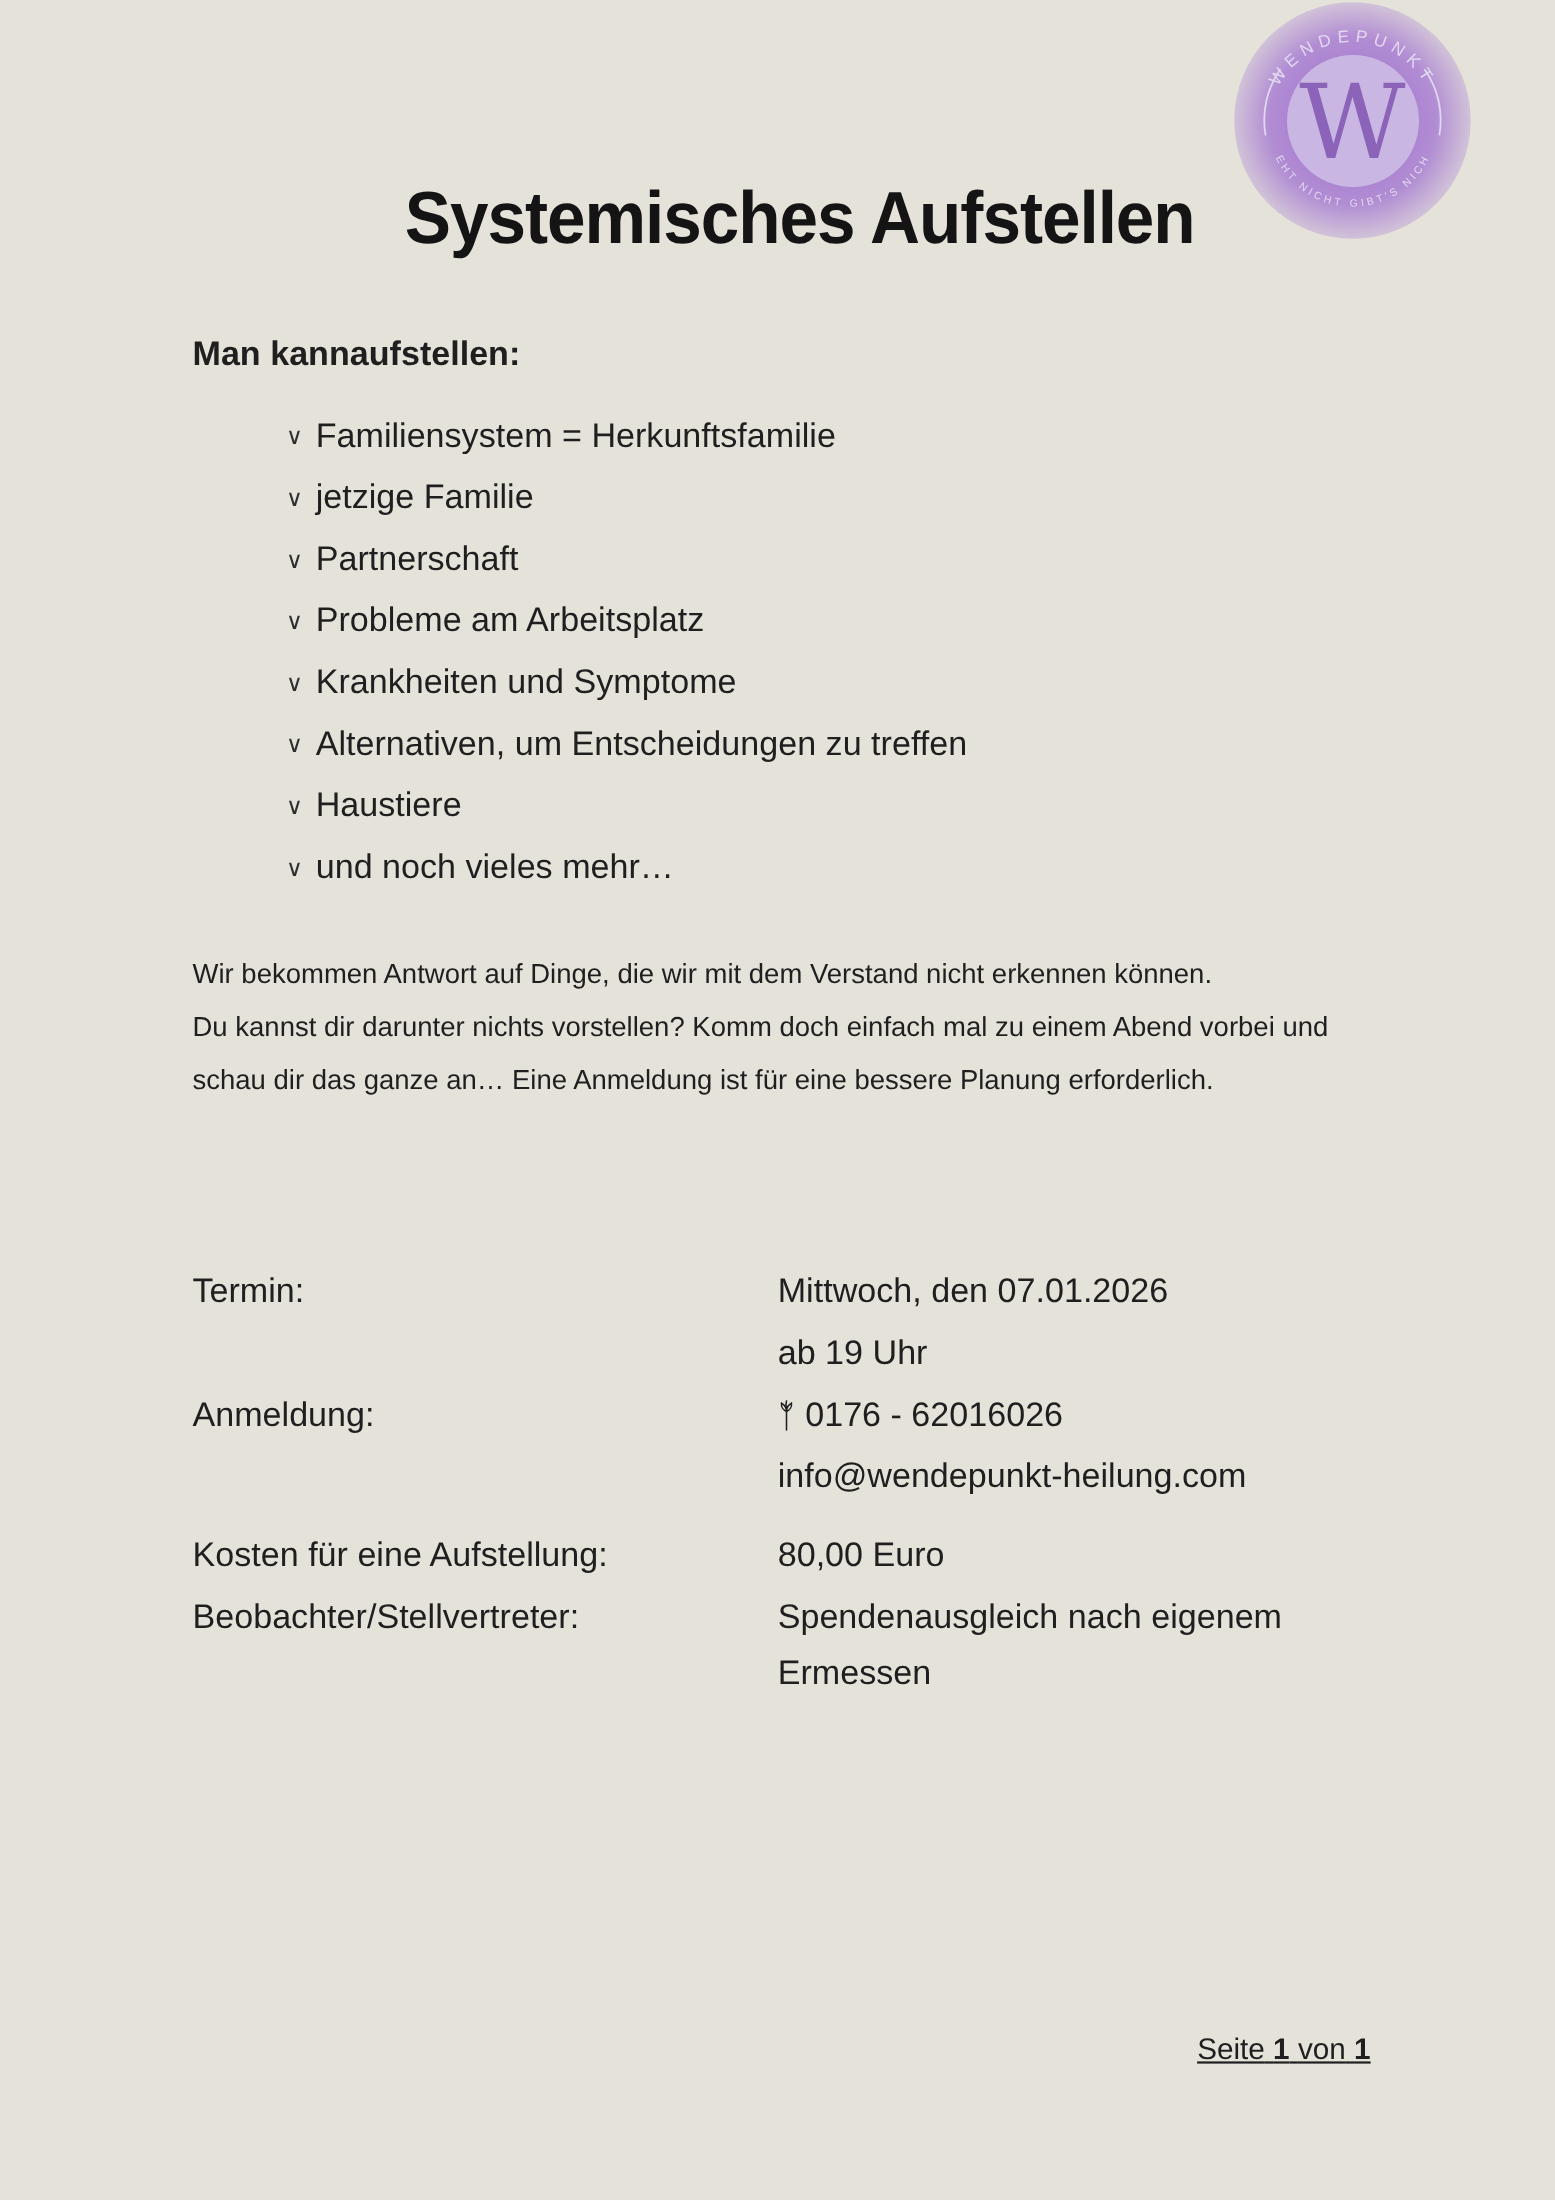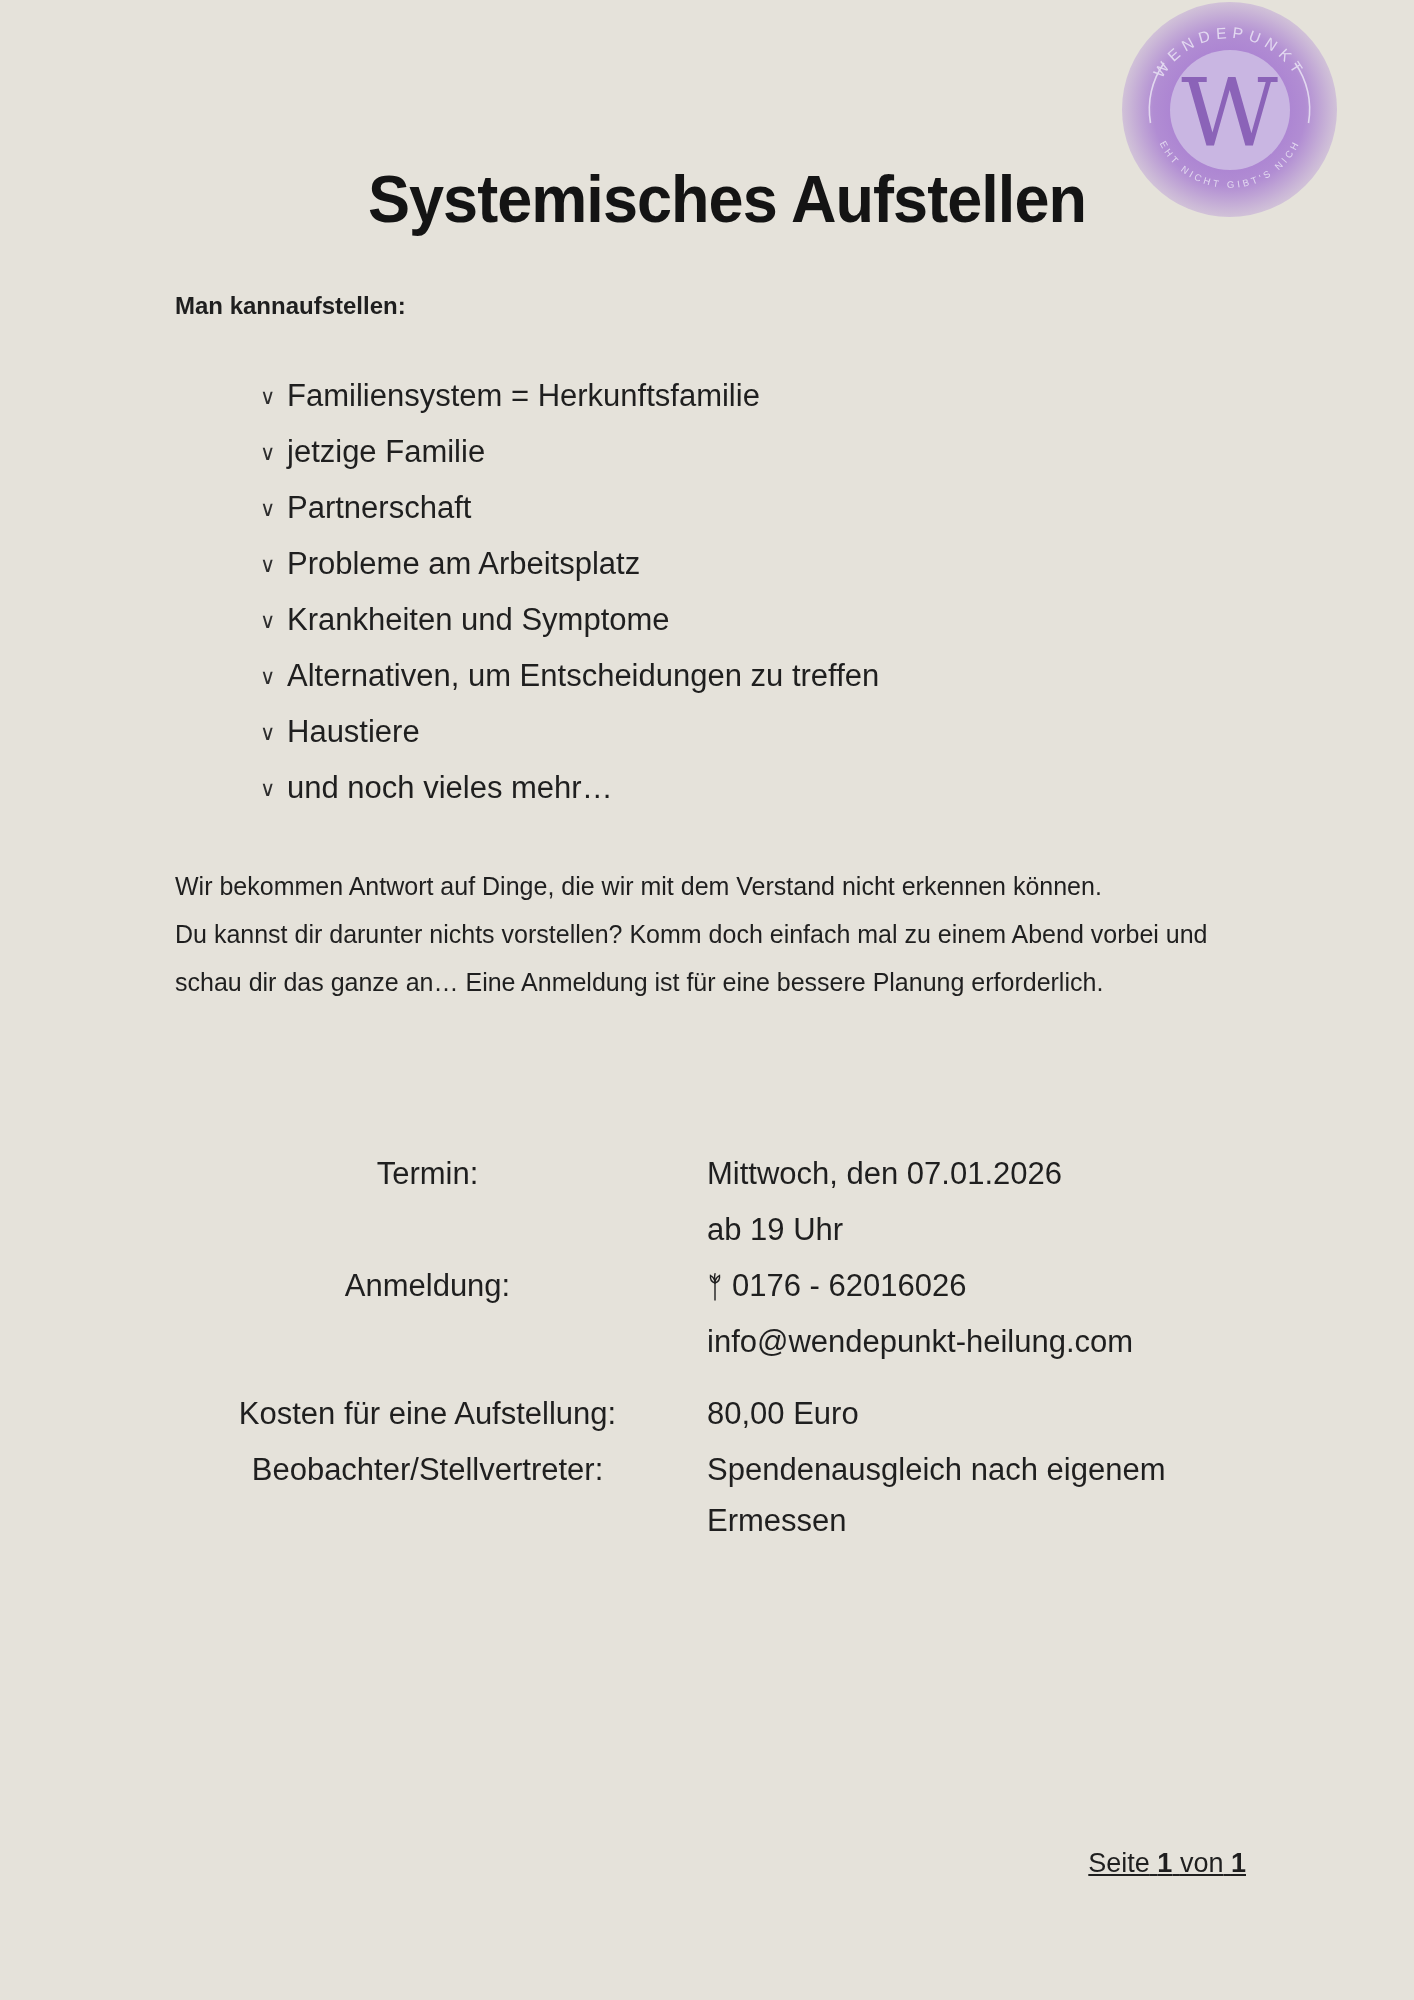--- a/index.html
+++ b/index.html
@@ -49,22 +49,22 @@
     display:inline-block;
     font-size:67px;font-weight:700;
     letter-spacing:-1px;
     transform:scaleX(0.94);
     transform-origin:center;
     color:#141414;
   }
 
   
   .intro-heading{
-    position:absolute;left:175px;top:292px;
-    font-size:24px;font-weight:700;
+    position:absolute;left:175px;top:304px;
+    font-size:31px;font-weight:700;
   }
 
   
   .checklist{
     position:absolute;left:222px;top:368px;
     font-size:31px;
     margin-left:38px;
   }
   .check-item{height:56px;line-height:56px;white-space:nowrap;}
   .check-mark{
@@ -80,21 +80,21 @@
   }
   .paragraphs p{margin:0;}
 
   
   .details{
     position:absolute;left:175px;top:1146px;width:1150px;
     font-size:31px;
   }
   .detail-row{display:flex;}
   .detail-row.gap-before{margin-top:16px;}
-  .detail-label{width:505px;flex:0 0 505px;line-height:56px;text-align:center;}
+  .detail-label{width:505px;flex:0 0 505px;line-height:56px;}
   .detail-values{flex:1;margin-left:27px;}
   .detail-line{line-height:56px;white-space:nowrap;display:flex;align-items:center;}
   .detail-line .sprig{margin-right:9px;position:relative;top:1px;}
   .detail-row.tight .detail-line{line-height:46px;}
   .detail-row.tight .detail-line:first-child{line-height:56px;}
 
   
   .footer{
     position:absolute;top:1848px;right:168px;
     font-size:27px;

